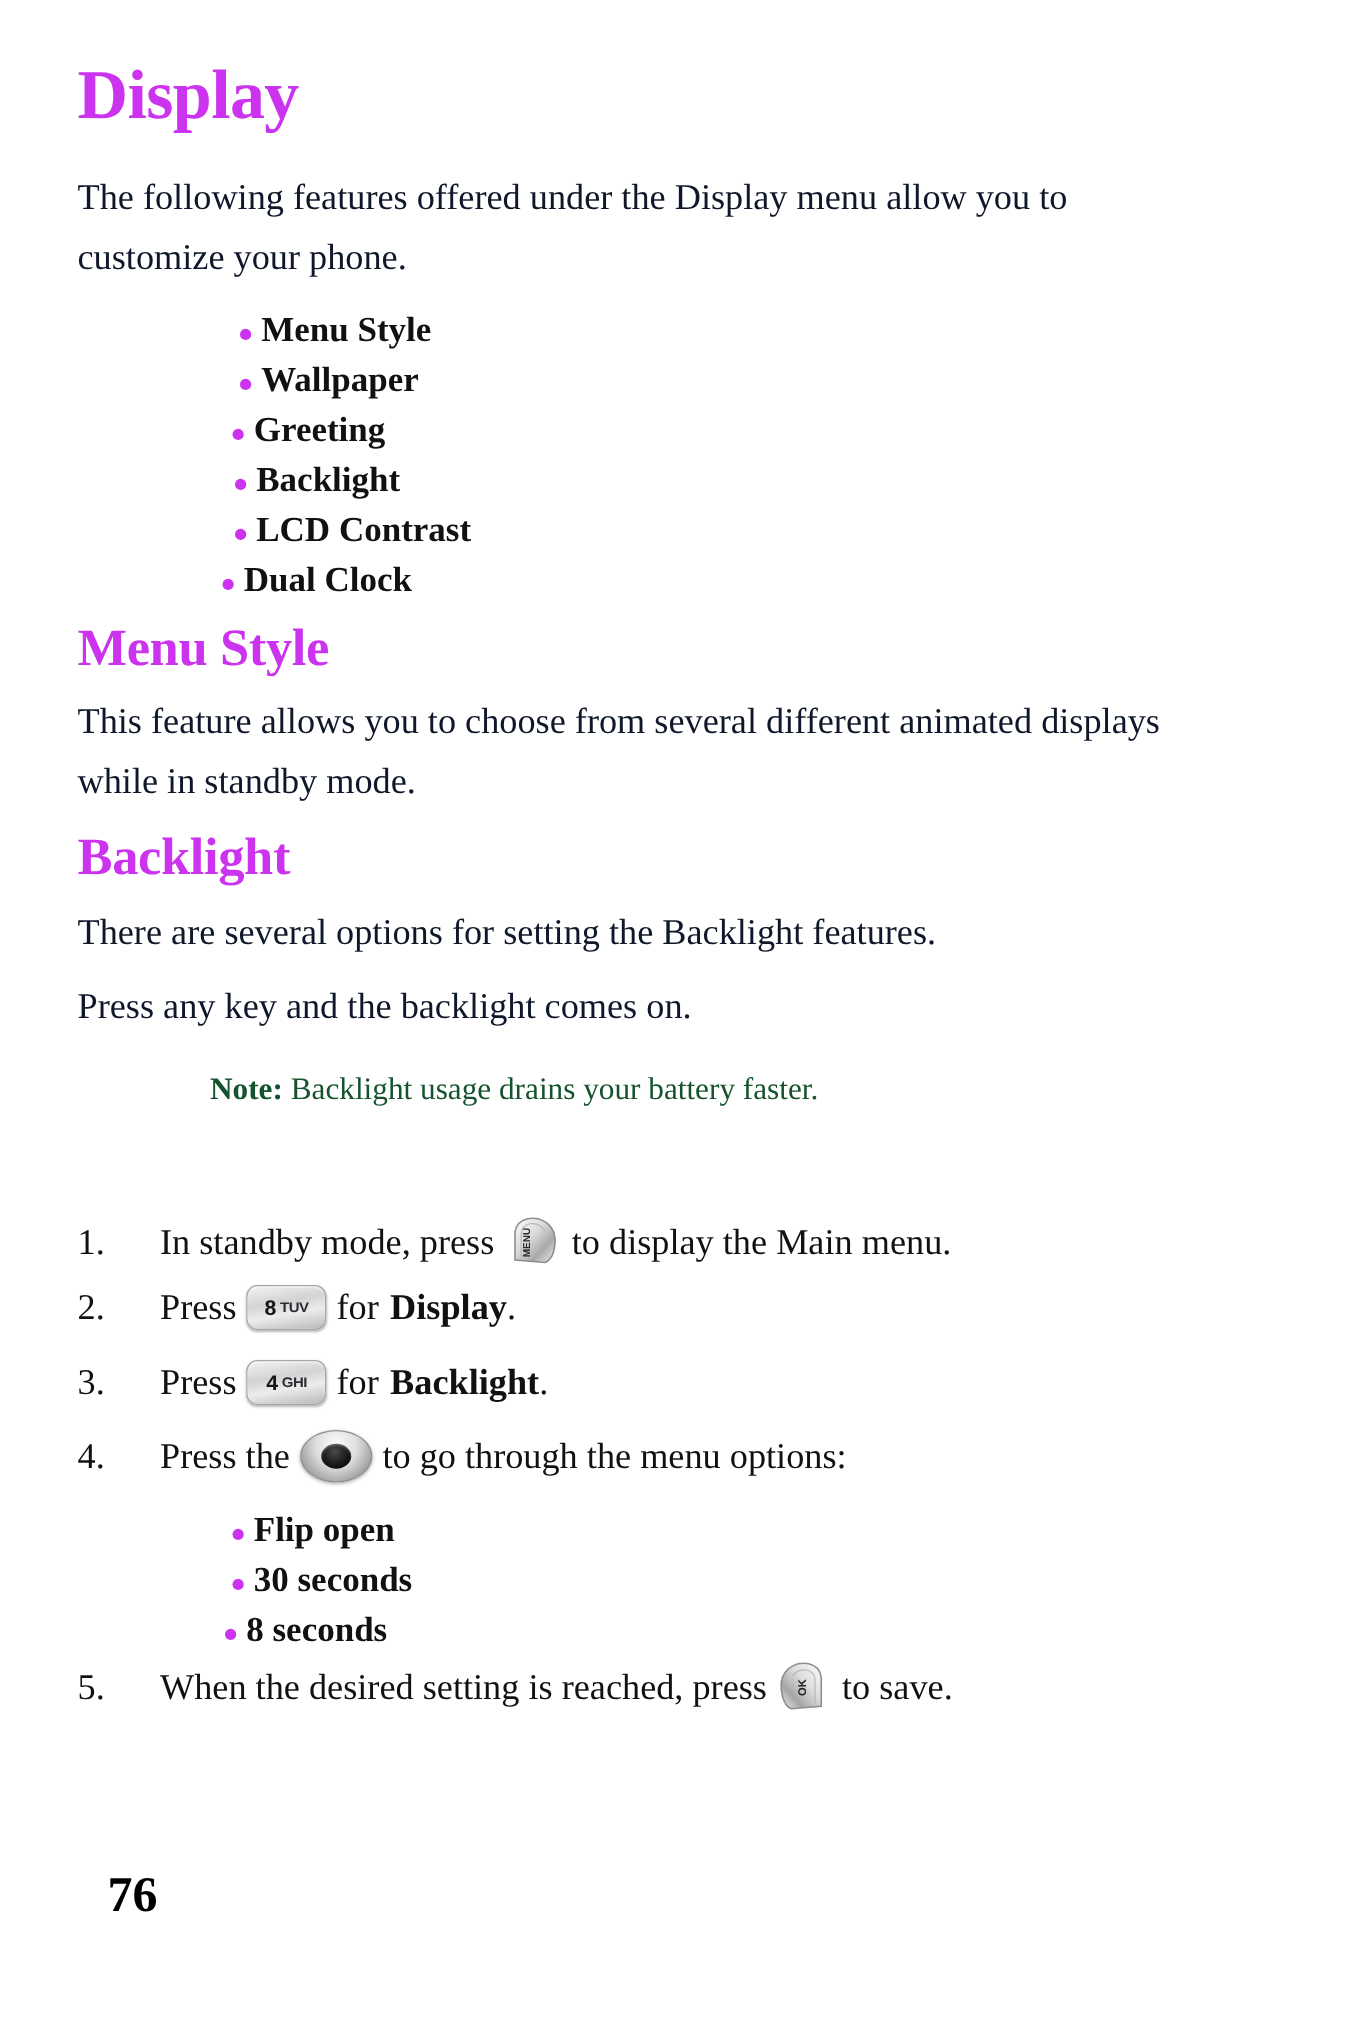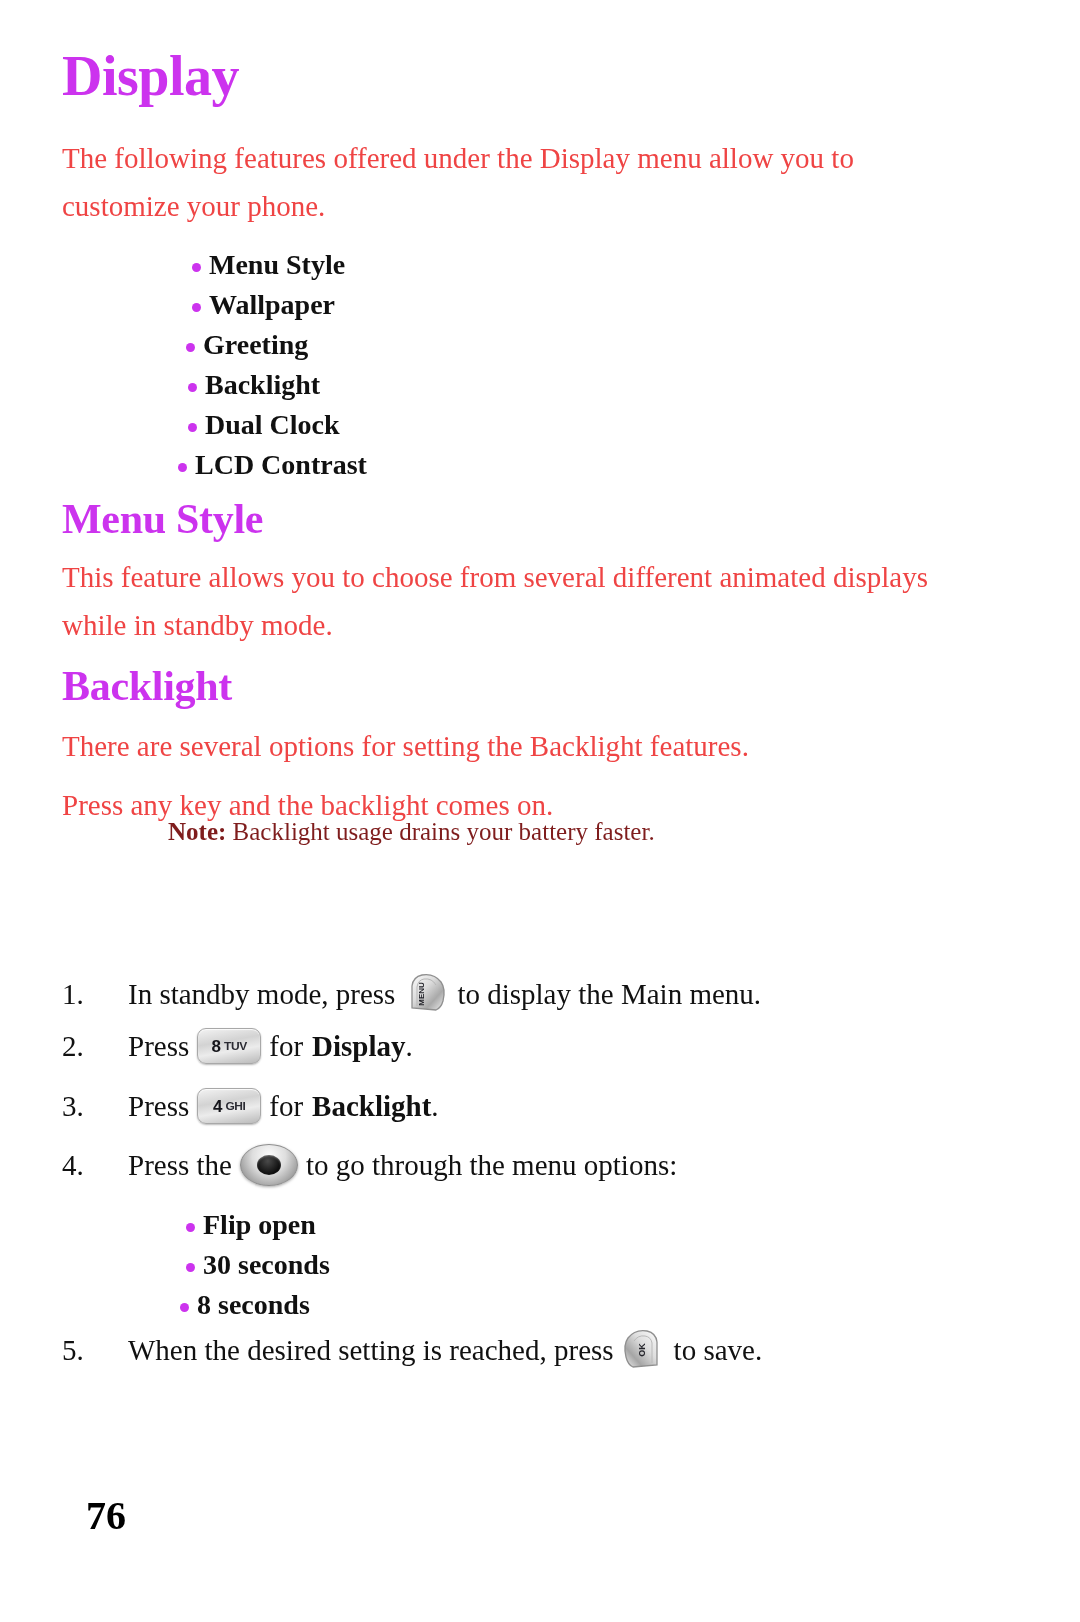--- a/index.html
+++ b/index.html
@@ -45,36 +45,36 @@
   }
   #h2-menu-style { top: 498px; }
   #h2-backlight  { top: 665px; }
 
   
   .para {
     position: absolute;
     left: 62px;
     font-size: 29px;
     line-height: 48px;
-    color: #ef4444;
+    color: #0f172a;
     width: 900px;
   }
   #p-intro      { top: 134px; width: 900px; }
   #p-menu-style { top: 553px; width: 870px; }
   #p-backlight1 { top: 722px; }
   #p-backlight2 { top: 781px; }
 
   
   .note {
     position: absolute;
     left: 168px;
-    top: 815px;
+    top: 855px;
     font-size: 25px;
     line-height: 34px;
-    color: #7f1d1d;
+    color: #14532d;
   }
   .note b { font-weight: bold; }
 
   
   .subhead {
     position: absolute;
     left: 62px;
     top: 910px;
     font-size: 29px;
     font-weight: bold;
@@ -252,25 +252,25 @@
     <li>
       <span class="dot"></span>
       <span>Greeting</span>
     </li>
     <li>
       <span class="dot"></span>
       <span>Backlight</span>
     </li>
     <li>
       <span class="dot"></span>
+      <span>LCD Contrast</span>
+    </li>
+    <li>
+      <span class="dot"></span>
       <span>Dual Clock</span>
-    </li>
-    <li>
-      <span class="dot"></span>
-      <span>LCD Contrast</span>
     </li>
   </ul>
 
   <div class="h2" id="h2-menu-style">Menu Style</div>
   <div class="para" id="p-menu-style">This feature allows you to choose from several different animated displays while in standby mode.</div>
 
   <div class="h2" id="h2-backlight">Backlight</div>
   <div class="para" id="p-backlight1">There are several options for setting the Backlight features.</div>
   <div class="para" id="p-backlight2">Press any key and the backlight comes on.</div>
 

